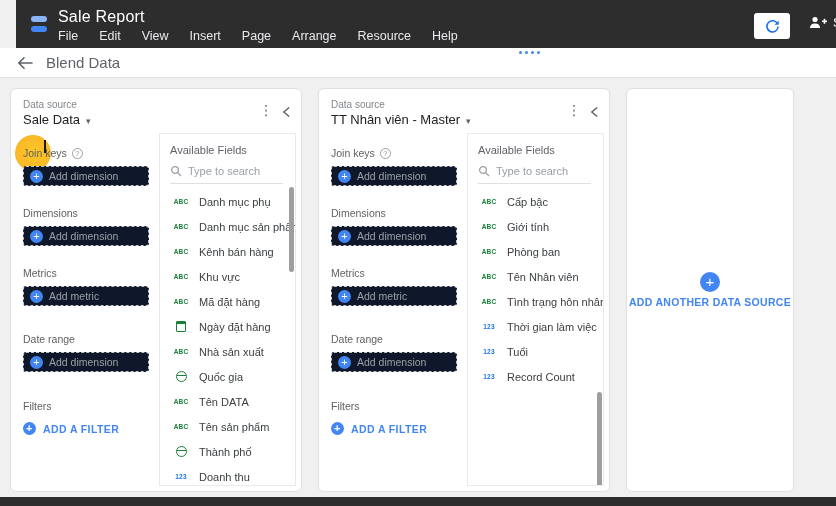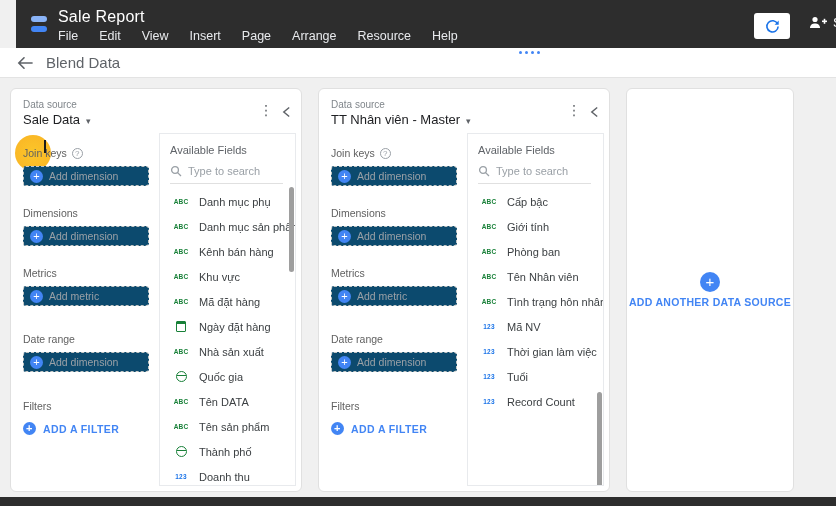--- a/index.html
+++ b/index.html
@@ -39,21 +39,21 @@
   .kebab::before { content:"⋮"; }
   .collapse { position:absolute; right:10px; top:15px; cursor:pointer; }
 
   .panel-body { display:flex; height:358px; }
   .config-col { width:148px; padding:14px 10px 0 12px; position:relative; }
   .section { margin-bottom:21px; position:relative; }
   .sec-label-row { display:flex; align-items:center; gap:5px; margin-bottom:7px; position:relative; }
   .sec-label { font-size:10.5px; color:#616161; position:relative; z-index:1; }
   .help-icon { width:11px; height:11px; border:1px solid #9aa0a6; border-radius:50%; color:#9aa0a6; font-size:8px; line-height:9px; text-align:center; cursor:pointer; position:relative; z-index:1; }
   .help-icon::before { content:"?"; }
-  .chip { display:flex; align-items:center; gap:6px; height:20px; padding:0 6px; border:1px dashed #c4c7c5; border-radius:3px; background:#0c4a6e; cursor:pointer; position:relative; z-index:1; }
+  .chip { display:flex; align-items:center; gap:6px; height:20px; padding:0 6px; border:1px dashed #c4c7c5; border-radius:3px; background:#0f172a; cursor:pointer; position:relative; z-index:1; }
   .plus-badge { width:13px; height:13px; min-width:13px; border-radius:50%; background:#4285f4; color:#fff; font-size:11px; line-height:12px; text-align:center; }
   .plus-badge::before { content:"+"; }
   .chip-text { font-size:10.5px; color:#9aa0a6; white-space:nowrap; }
   .filters-sec { margin-top:28px; }
   .add-filter { display:flex; align-items:center; gap:7px; color:#4285f4; font-size:10.5px; font-weight:bold; letter-spacing:.4px; cursor:pointer; margin-top:10px; }
 
   
   .cursor-halo { position:absolute; left:-8px; top:-12px; width:36px; height:36px; border-radius:50%;
                  background:radial-gradient(circle, #fbbc04 0%, #f9ab00 75%); opacity:.85; z-index:0; }
   .cursor-bar { position:absolute; left:21px; top:-7px; width:2px; height:13px; background:#1a1a1a; z-index:2; }
@@ -356,24 +356,20 @@
               <div class="field-item">
                 <span class="ficon t-abc">ABC</span>
                 <span class="fname">Tên Nhân viên</span>
               </div>
               <div class="field-item">
                 <span class="ficon t-abc">ABC</span>
                 <span class="fname">Tình trạng hôn nhân</span>
               </div>
               <div class="field-item">
                 <span class="ficon t-123">123</span>
-                <span class="fname">Mã NV</span>
-              </div>
-              <div class="field-item">
-                <span class="ficon t-123">123</span>
                 <span class="fname">Thời gian làm việc</span>
               </div>
               <div class="field-item">
                 <span class="ficon t-123">123</span>
                 <span class="fname">Tuổi</span>
               </div>
               <div class="field-item">
                 <span class="ficon t-123">123</span>
                 <span class="fname">Record Count</span>
               </div>

